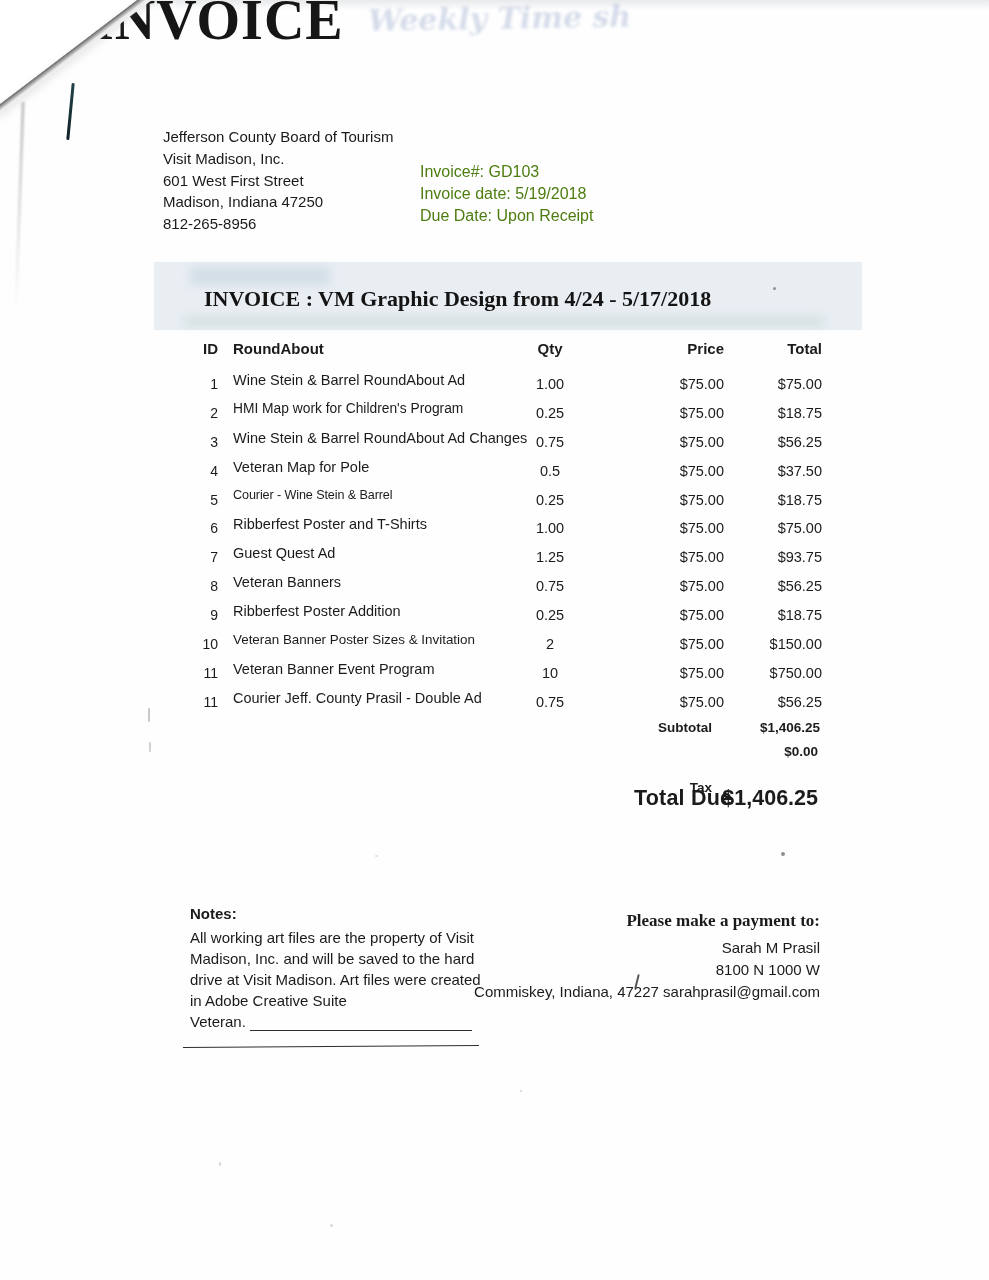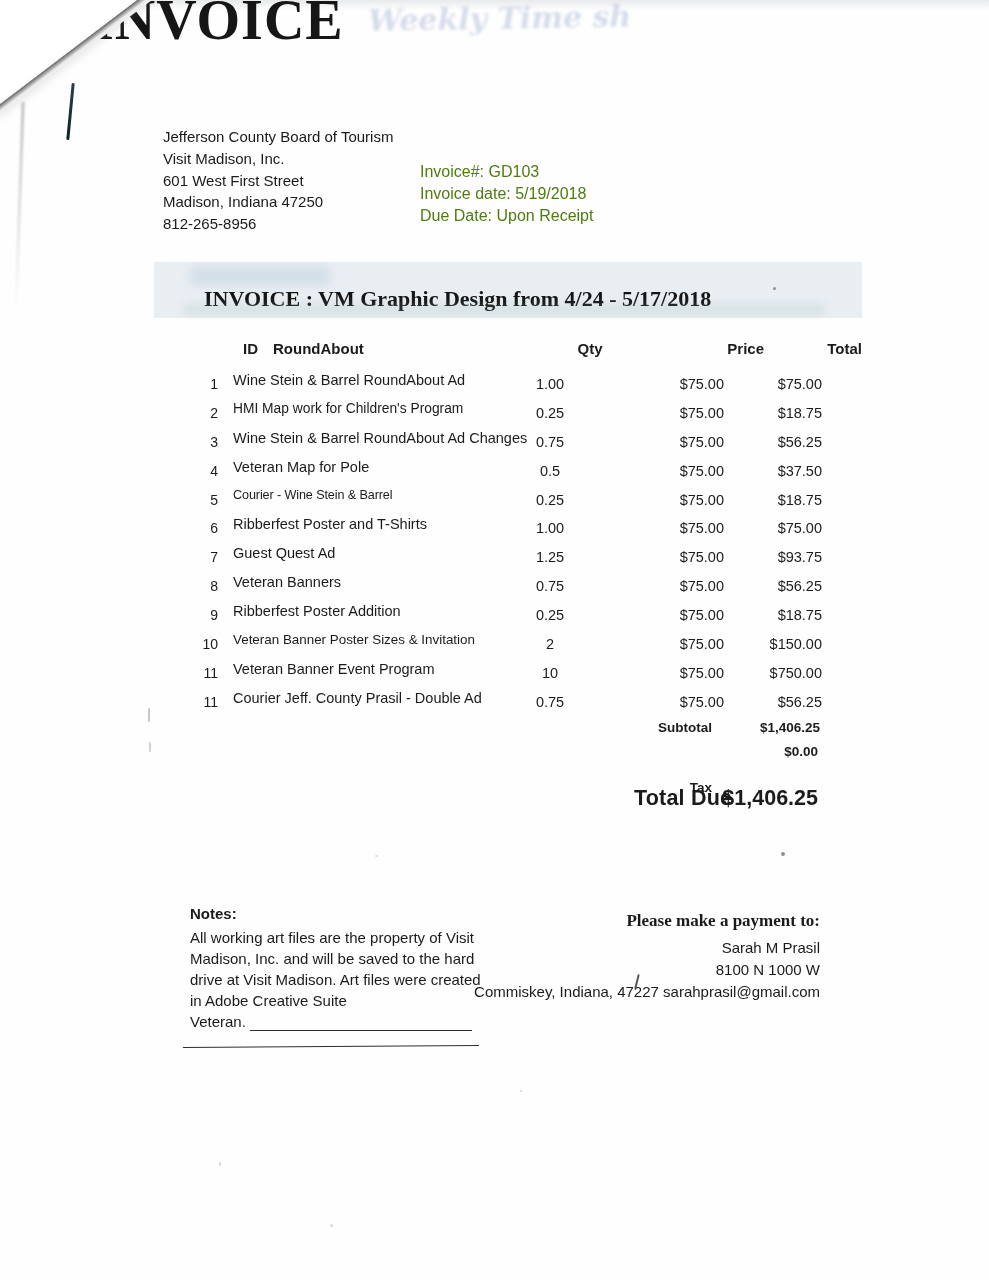--- a/index.html
+++ b/index.html
@@ -71,35 +71,35 @@
     font-family:"Liberation Serif", serif;font-weight:bold;
     font-size:56px;letter-spacing:1px;color:#161616;line-height:1;
   }
 
   
   .from-block{position:absolute;left:163px;top:126px;font-size:15px;line-height:21.8px;color:#1a1a1a;}
   .meta-block{position:absolute;left:420px;top:161px;font-size:16px;line-height:21.8px;color:#4d7c0f;}
 
   
   .band{
-    position:absolute;left:154px;top:262px;width:708px;height:56px;
+    position:absolute;left:154px;top:262px;width:708px;height:68px;
     background:#e9eef3;
   }
   .band::before{content:"";position:absolute;left:36px;top:5px;width:140px;height:18px;
     background:rgba(155,185,205,0.28);filter:blur(5px);}
   .band::after{content:"";position:absolute;left:30px;bottom:3px;width:640px;height:11px;
     background:rgba(150,180,170,0.22);filter:blur(4px);}
   .band-title{
     position:absolute;left:50px;top:24px;
     font-family:"Liberation Serif", serif;font-weight:bold;font-size:22px;
     color:#141414;white-space:nowrap;
   }
 
   
-  .inv-table{position:absolute;left:0;top:340px;width:957px;padding-left:40px;}
+  .inv-table{position:absolute;left:0;top:340px;width:957px;}
   .hdr-row{position:relative;height:32px;font-weight:bold;font-size:15px;}
   .cell{position:absolute;top:0;}
   .c-id{left:190px;width:28px;text-align:right;}
   .c-desc{left:233px;width:300px;text-align:left;white-space:nowrap;}
   .c-qty{left:505px;width:90px;text-align:center;}
   .c-price{left:624px;width:100px;text-align:right;}
   .c-total{left:710px;width:112px;text-align:right;}
   .rows{position:absolute;left:0;top:372px;width:989px;}
   .row{position:relative;height:28.9px;font-size:14.5px;}
   .row .c-id{top:4px;font-size:14px;}

